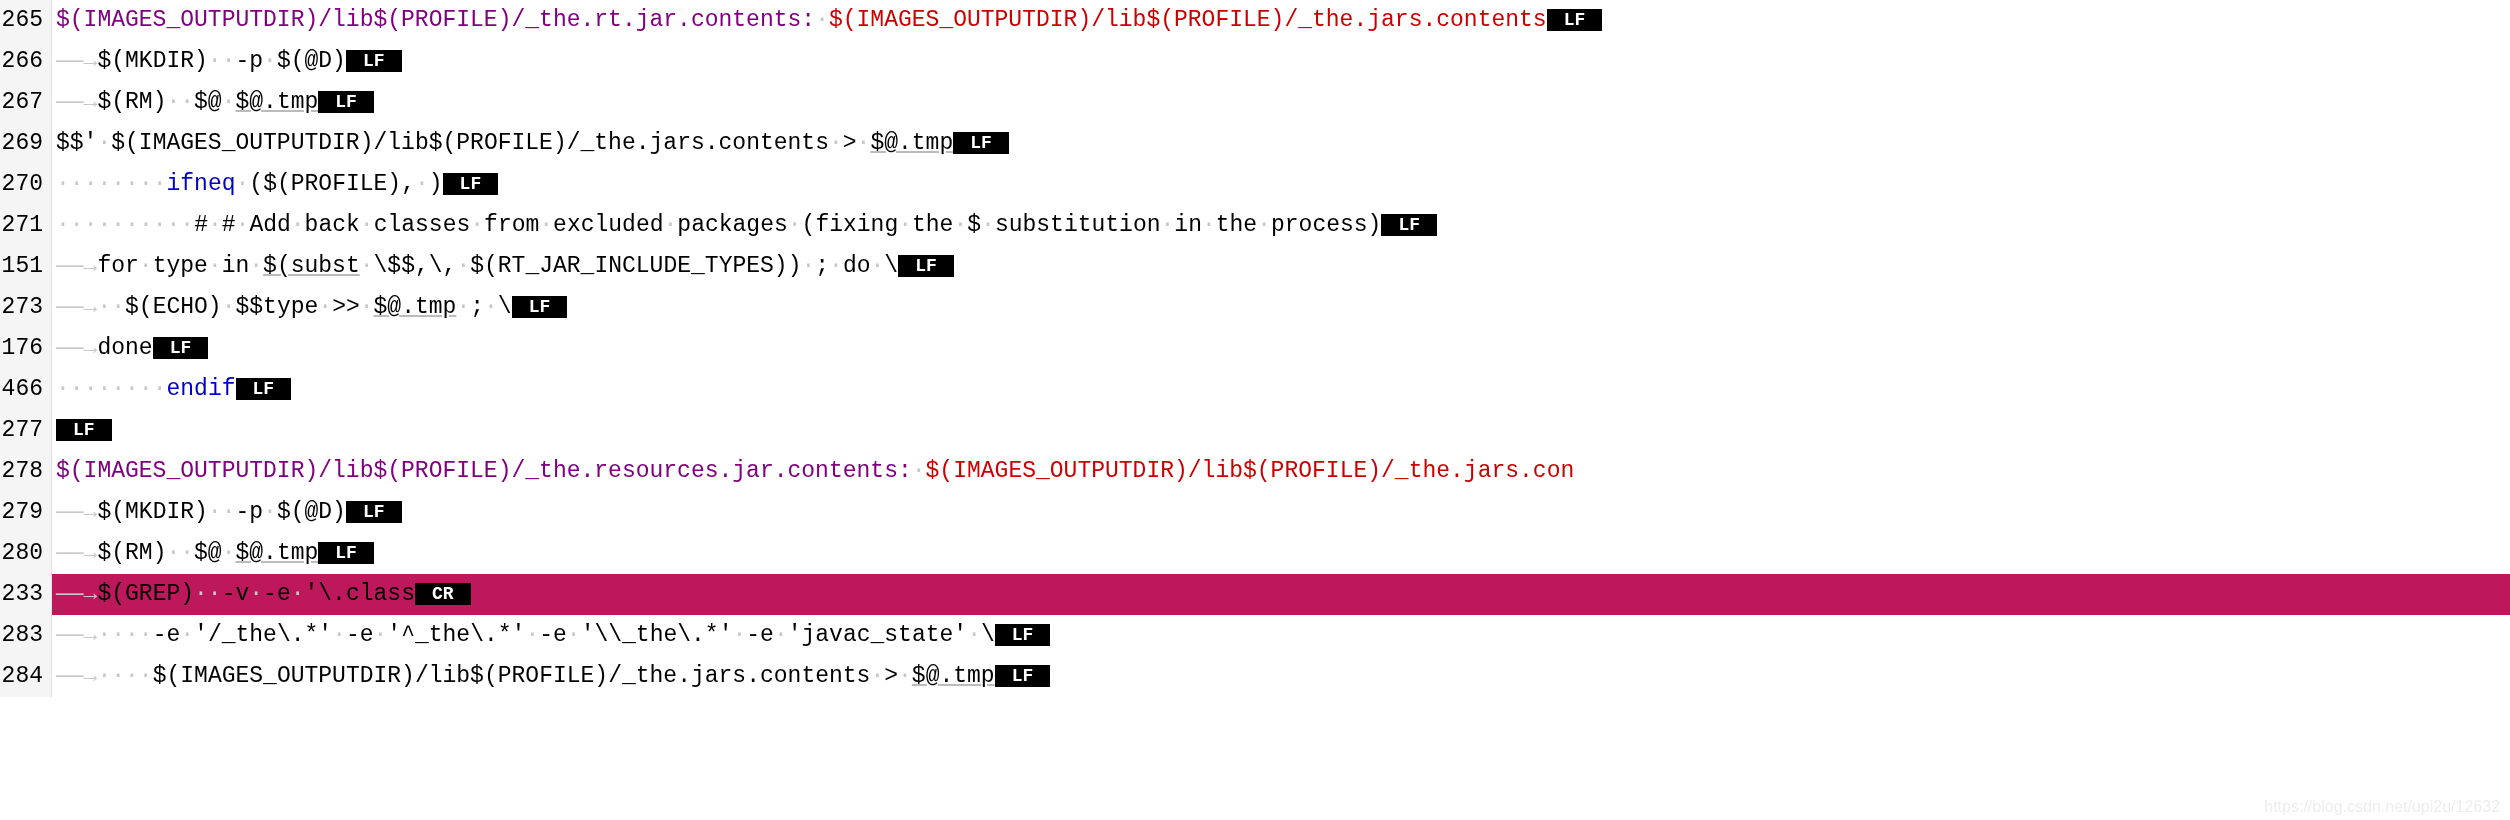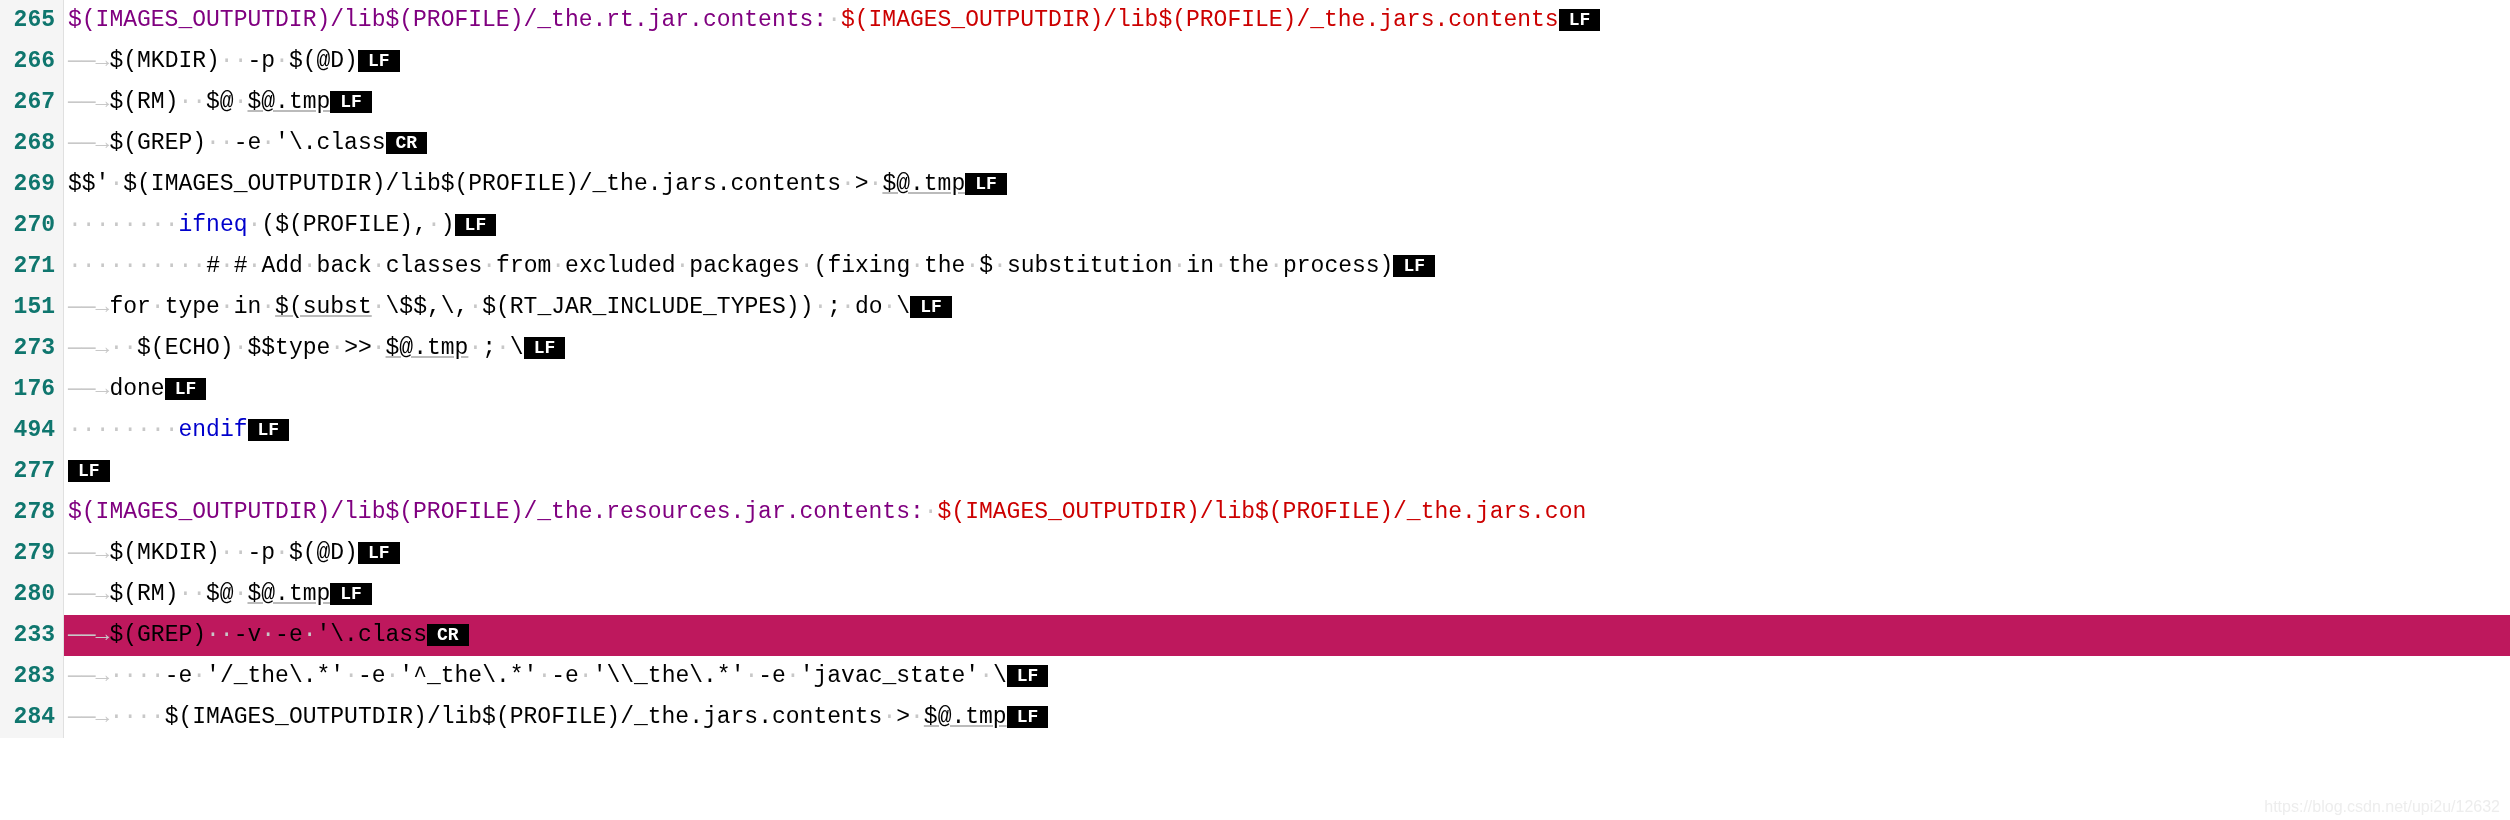--- a/index.html
+++ b/index.html
@@ -6,29 +6,28 @@
   body {
     font-family: Consolas, 'Courier New', monospace;
     font-size: 23px;
     background: #ffffff;
     white-space: nowrap;
     overflow: hidden;
   }
   .editor { display: flex; flex-direction: column; }
   .line { display: flex; height: 41px; line-height: 41px; }
   .gutter {
-    width: 64px;
+    width: 52px;
     text-align: right;
     padding-right: 8px;
-    color: #0f766e;
+    color: #000000;
     background: #f5f5f5;
     border-right: 1px solid #e0e0e0;
     user-select: none;
     flex-shrink: 0;
-    font-weight: bold;
   }
   .content {
     flex: 1;
     padding-left: 4px;
     color: #000000;
     position: relative;
   }
   .line.highlight .content { background: #be185d; }
   .kw-purple { color: #800080; }
   .kw-red { color: #cc0000; }
@@ -37,21 +36,21 @@
   .ws-tab {
     color: #c8c8c8;
     display: inline-block;
   }
   .ws-dot { color: #c8c8c8; }
   .eol {
     display: inline-block;
     background: #000000;
     color: #ffffff;
     font-size: 18px;
-    padding: 0 10px;
+    padding: 0 17px;
     line-height: 22px;
     vertical-align: middle;
     font-weight: bold;
   }
   .watermark {
     position: absolute;
     right: 10px;
     bottom: 4px;
     color: #ededed;
     font-size: 16px;
@@ -68,24 +67,20 @@
     </div>
     <div class="line">
       <div class="gutter">266</div>
       <div class="content"><span class="ws-tab">——→</span><span>$(MKDIR)</span><span class="ws-dot">·</span><span class="ws-dot">·</span><span>-p</span><span class="ws-dot">·</span><span>$(@D)</span><span class="eol">LF</span></div>
     </div>
     <div class="line">
       <div class="gutter">267</div>
       <div class="content"><span class="ws-tab">——→</span><span>$(RM)</span><span class="ws-dot">·</span><span class="ws-dot">·</span><span>$@</span><span class="ws-dot">·</span><span class="underlined">$@.tmp</span><span class="eol">LF</span></div>
     </div>
     <div class="line">
-      <div class="gutter">268</div>
-      <div class="content"><span class="ws-tab">——→</span><span>$(GREP)</span><span class="ws-dot">·</span><span class="ws-dot">·</span><span>-e</span><span class="ws-dot">·</span><span>'\.class</span><span class="eol">CR</span></div>
-    </div>
-    <div class="line">
       <div class="gutter">269</div>
       <div class="content"><span>$$'</span><span class="ws-dot">·</span><span>$(IMAGES_OUTPUTDIR)/lib$(PROFILE)/_the.jars.contents</span><span class="ws-dot">·</span><span>&gt;</span><span class="ws-dot">·</span><span class="underlined">$@.tmp</span><span class="eol">LF</span></div>
     </div>
     <div class="line">
       <div class="gutter">270</div>
       <div class="content"><span class="ws-dot">·</span><span class="ws-dot">·</span><span class="ws-dot">·</span><span class="ws-dot">·</span><span class="ws-dot">·</span><span class="ws-dot">·</span><span class="ws-dot">·</span><span class="ws-dot">·</span><span class="kw-blue">ifneq</span><span class="ws-dot">·</span><span>($(PROFILE),</span><span class="ws-dot">·</span><span>)</span><span class="eol">LF</span></div>
     </div>
     <div class="line">
       <div class="gutter">271</div>
       <div class="content"><span class="ws-dot">·</span><span class="ws-dot">·</span><span class="ws-dot">·</span><span class="ws-dot">·</span><span class="ws-dot">·</span><span class="ws-dot">·</span><span class="ws-dot">·</span><span class="ws-dot">·</span><span class="ws-dot">·</span><span class="ws-dot">·</span><span>#</span><span class="ws-dot">·</span><span>#</span><span class="ws-dot">·</span><span>Add</span><span class="ws-dot">·</span><span>back</span><span class="ws-dot">·</span><span>classes</span><span class="ws-dot">·</span><span>from</span><span class="ws-dot">·</span><span>excluded</span><span class="ws-dot">·</span><span>packages</span><span class="ws-dot">·</span><span>(fixing</span><span class="ws-dot">·</span><span>the</span><span class="ws-dot">·</span><span>$</span><span class="ws-dot">·</span><span>substitution</span><span class="ws-dot">·</span><span>in</span><span class="ws-dot">·</span><span>the</span><span class="ws-dot">·</span><span>process)</span><span class="eol">LF</span></div>
@@ -96,21 +91,21 @@
     </div>
     <div class="line">
       <div class="gutter">273</div>
       <div class="content"><span class="ws-tab">——→</span><span class="ws-dot">·</span><span class="ws-dot">·</span><span>$(ECHO)</span><span class="ws-dot">·</span><span>$$type</span><span class="ws-dot">·</span><span>&gt;&gt;</span><span class="ws-dot">·</span><span class="underlined">$@.tmp</span><span class="ws-dot">·</span><span>;</span><span class="ws-dot">·</span><span>\</span><span class="eol">LF</span></div>
     </div>
     <div class="line">
       <div class="gutter">176</div>
       <div class="content"><span class="ws-tab">——→</span><span>done</span><span class="eol">LF</span></div>
     </div>
     <div class="line">
-      <div class="gutter">494</div>
+      <div class="gutter">466</div>
       <div class="content"><span class="ws-dot">·</span><span class="ws-dot">·</span><span class="ws-dot">·</span><span class="ws-dot">·</span><span class="ws-dot">·</span><span class="ws-dot">·</span><span class="ws-dot">·</span><span class="ws-dot">·</span><span class="kw-blue">endif</span><span class="eol">LF</span></div>
     </div>
     <div class="line">
       <div class="gutter">277</div>
       <div class="content"><span class="eol">LF</span></div>
     </div>
     <div class="line">
       <div class="gutter">278</div>
       <div class="content"><span class="kw-purple">$(IMAGES_OUTPUTDIR)/lib$(PROFILE)/_the.resources.jar.contents:</span><span class="ws-dot">·</span><span class="kw-red">$(IMAGES_OUTPUTDIR)/lib$(PROFILE)/_the.jars.con</span></div>
     </div>

